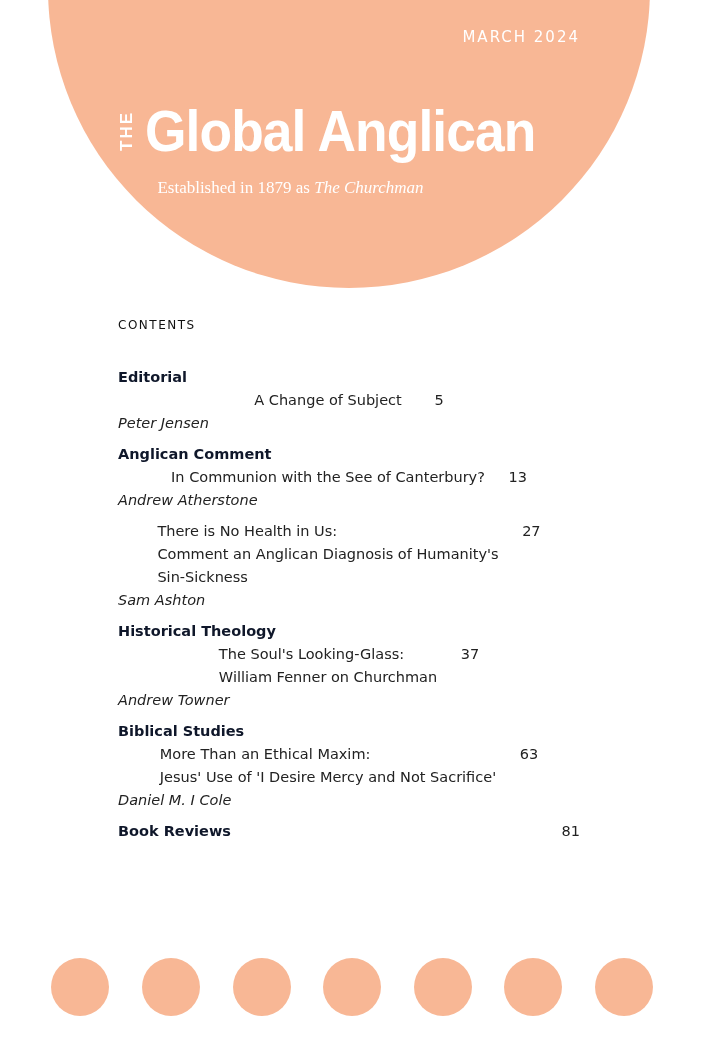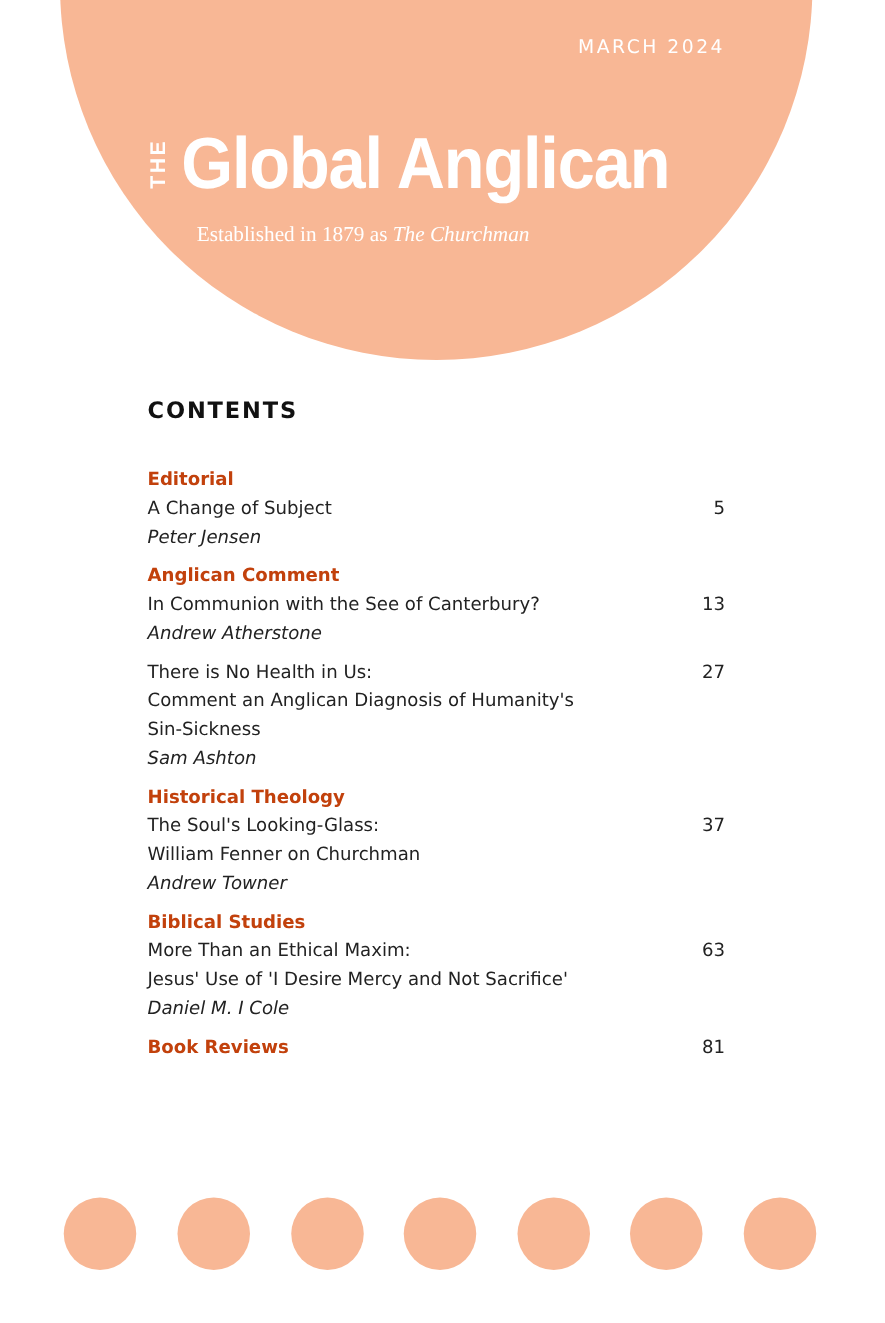--- a/index.html
+++ b/index.html
@@ -79,40 +79,40 @@
     .tagline em { font-style: italic; }
 
     .contents {
       position: absolute;
       left: 118px;
       top: 318px;
       width: 462px;
     }
     .contents-heading {
       font-family: "DejaVu Sans", sans-serif;
-      font-weight: bold;
-      font-size: 18px;
+      font-weight: normal;
+      font-size: 12px;
       letter-spacing: 1.5px;
       margin: 0 0 34px 0;
       color: #111;
     }
     .entry {
       margin-bottom: 8px;
     }
     .entry.gap-lg { margin-top: 4px; }
     .section-title {
       font-family: "DejaVu Sans", sans-serif;
       font-weight: bold;
       font-size: 14.5px;
       line-height: 23px;
-      color: #c2410c;
+      color: #0f172a;
     }
     .row {
       display: flex;
-      justify-content: space-between;
+      justify-content: center;
       align-items: flex-start;
       gap: 12px;
     }
     .article-lines {
       font-family: "DejaVu Sans", sans-serif;
       font-size: 14.5px;
       line-height: 23px;
       color: #222;
     }
     .article-lines div { white-space: nowrap; }

